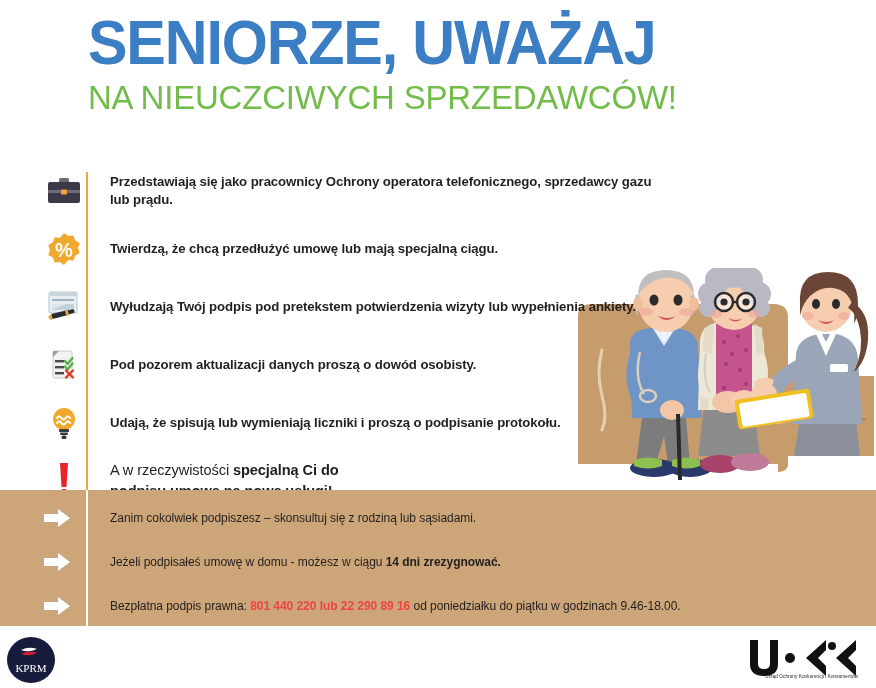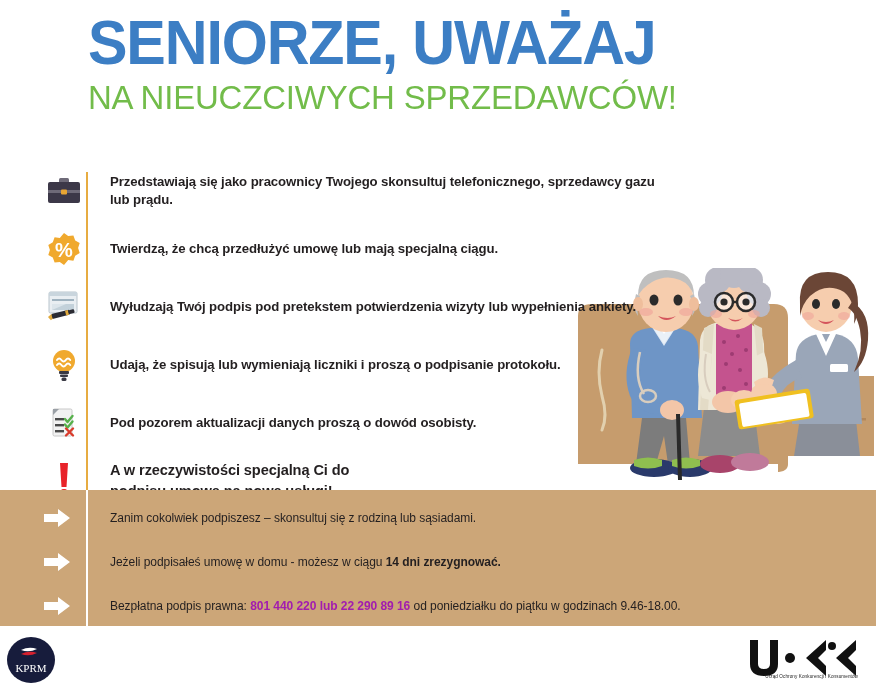--- a/index.html
+++ b/index.html
@@ -80,21 +80,21 @@
   .btext {
     margin-left: 110px;
     font-size: 13.2px;
     font-weight: 700;
     color: #231f20;
     line-height: 1.35;
     max-width: 560px;
     letter-spacing: -0.1px;
   }
   .btext.warn { font-size: 14.6px; line-height: 1.42; }
-  .btext .reg { font-weight: 700; }
+  .btext .reg { font-weight: 400; }
 
   
   .band {
     position: absolute; left: 0; top: 490px;
     width: 876px; height: 136px;
     background: #CCA678;
   }
   .band-rows { position: absolute; left: 0; top: 500px; width: 876px; }
   .crow {
     position: relative;
@@ -108,21 +108,21 @@
     width: 26px; height: 18px;
   }
   .ctext {
     margin-left: 110px;
     font-size: 12px;
     font-weight: 400;
     color: #231f20;
     letter-spacing: -0.05px;
   }
   .ctext b { font-weight: 700; }
-  .ctext .phone { color: #a21caf; font-weight: 700; }
+  .ctext .phone { color: #ef4444; font-weight: 700; }
 
   
   .footer {
     position: absolute; left: 0; top: 626px;
     width: 876px; height: 62px;
     background: #ffffff;
   }
   .kprm { position: absolute; left: 0; top: 636px; width: 62px; height: 48px; }
   .uokik { position: absolute; right: 18px; top: 638px; width: 112px; height: 44px; }
   .uokik-tag {
@@ -291,21 +291,21 @@
 
     <div class="brow">
       <span class="bicon">
         <svg width="34" height="28" viewBox="0 0 34 28">
           <rect x="12" y="1" width="10" height="5" rx="1.5" fill="#6E6A78"></rect>
           <rect x="1" y="5" width="32" height="21" rx="2" fill="#3C3848"></rect>
           <rect x="1" y="13" width="32" height="3" fill="#6E6A78"></rect>
           <rect x="14" y="12.5" width="6" height="5" rx="1" fill="#E9A633"></rect>
         </svg>
       </span>
-      <div class="btext">Przedstawiają się jako pracownicy Twojego skonsultuj telefonicznego, sprzedawcy gazu lub prądu.</div>
+      <div class="btext">Przedstawiają się jako pracownicy Ochrony operatora telefonicznego, sprzedawcy gazu lub prądu.</div>
     </div>
 
     <div class="brow">
       <span class="bicon">
         <svg width="34" height="34" viewBox="0 0 34 34">
           <path d="M17 1 l4.2 3.1 5.2-.6 1.8 4.9 4.5 2.7-1.6 5 1.6 5-4.5 2.7-1.8 4.9-5.2-.6L17 33l-4.2-3.1-5.2.6-1.8-4.9L1.3 22.9l1.6-5-1.6-5 4.5-2.7 1.8-4.9 5.2.6z" fill="#F0A92E"></path>
           <text x="17" y="25" font-family="Liberation Sans, sans-serif" font-size="20" font-weight="700" fill="#ffffff" text-anchor="middle">%</text>
         </svg>
       </span>
       <div class="btext">Twierdzą, że chcą przedłużyć umowę lub mają specjalną ciągu.</div>
@@ -325,48 +325,48 @@
             <rect x="20" y="20" width="3" height="5" fill="#E0A93C"></rect>
             <rect x="23" y="20.5" width="6" height="4" rx="1" fill="#2B2B33"></rect>
           </g>
         </svg>
       </span>
       <div class="btext">Wyłudzają Twój podpis pod pretekstem potwierdzenia wizyty lub wypełnienia ankiety.</div>
     </div>
 
     <div class="brow">
       <span class="bicon">
-        <svg width="28" height="34" viewBox="0 0 28 34">
-          <circle cx="14" cy="13" r="11" fill="#F0A92E"></circle>
-          <path d="M7 12 q2.2-3 4.4 0 q2.2 3 4.4 0 q2.2-3 4.4 0" stroke="#ffffff" stroke-width="2" fill="none" stroke-linecap="round"></path>
-          <path d="M7 17 q2.2-3 4.4 0 q2.2 3 4.4 0 q2.2-3 4.4 0" stroke="#ffffff" stroke-width="2" fill="none" stroke-linecap="round"></path>
-          <rect x="9" y="23" width="10" height="3" rx="1" fill="#3A3A44"></rect>
-          <rect x="10" y="26.5" width="8" height="2.6" rx="1" fill="#3A3A44"></rect>
-          <rect x="11.5" y="29.5" width="5" height="3.5" rx="1.5" fill="#3A3A44"></rect>
-        </svg>
-      </span>
-      <div class="btext">Udają, że spisują lub wymieniają liczniki i proszą o podpisanie protokołu.</div>
-    </div>
-
-    <div class="brow">
-      <span class="bicon">
         <svg width="30" height="32" viewBox="0 0 30 32">
           <rect x="4" y="2" width="19" height="27" rx="1.5" fill="#F2F2F2" stroke="#C8C8C8" stroke-width="1"></rect>
           <path d="M4 2 L10 2 L4 8 Z" fill="#9AA0A6"></path>
           <rect x="6" y="11" width="9" height="2.4" fill="#4A4A4A"></rect>
           <rect x="6" y="17" width="9" height="2.4" fill="#4A4A4A"></rect>
           <rect x="6" y="23" width="9" height="2.4" fill="#4A4A4A"></rect>
           <path d="M16 12 l2.5 3 5-6" stroke="#56B14B" stroke-width="2.4" fill="none" stroke-linecap="round" stroke-linejoin="round"></path>
           <path d="M16 17.5 l2.5 3 5-6" stroke="#56B14B" stroke-width="2.4" fill="none" stroke-linecap="round" stroke-linejoin="round"></path>
           <path d="M17 21.5 l7 7 M24 21.5 l-7 7" stroke="#D93B2B" stroke-width="2.4" stroke-linecap="round"></path>
         </svg>
       </span>
       <div class="btext">Pod pozorem aktualizacji danych proszą o dowód osobisty.</div>
     </div>
 
+    <div class="brow">
+      <span class="bicon">
+        <svg width="28" height="34" viewBox="0 0 28 34">
+          <circle cx="14" cy="13" r="11" fill="#F0A92E"></circle>
+          <path d="M7 12 q2.2-3 4.4 0 q2.2 3 4.4 0 q2.2-3 4.4 0" stroke="#ffffff" stroke-width="2" fill="none" stroke-linecap="round"></path>
+          <path d="M7 17 q2.2-3 4.4 0 q2.2 3 4.4 0 q2.2-3 4.4 0" stroke="#ffffff" stroke-width="2" fill="none" stroke-linecap="round"></path>
+          <rect x="9" y="23" width="10" height="3" rx="1" fill="#3A3A44"></rect>
+          <rect x="10" y="26.5" width="8" height="2.6" rx="1" fill="#3A3A44"></rect>
+          <rect x="11.5" y="29.5" width="5" height="3.5" rx="1.5" fill="#3A3A44"></rect>
+        </svg>
+      </span>
+      <div class="btext">Udają, że spisują lub wymieniają liczniki i proszą o podpisanie protokołu.</div>
+    </div>
+
     <div class="brow" style="margin-top:12px;">
       <span class="bicon">
         <svg width="16" height="38" viewBox="0 0 16 38">
           <path d="M4 1 L12 1 L10.5 25 L5.5 25 Z" fill="#E8232A"></path>
           <circle cx="8" cy="32" r="5" fill="#E8232A"></circle>
         </svg>
       </span>
       <div class="btext warn">
         <span class="reg">A w rzeczywistości </span><span>specjalną Ci do</span><br>
         <span>podpisu umowę na nowe usługi!</span>

